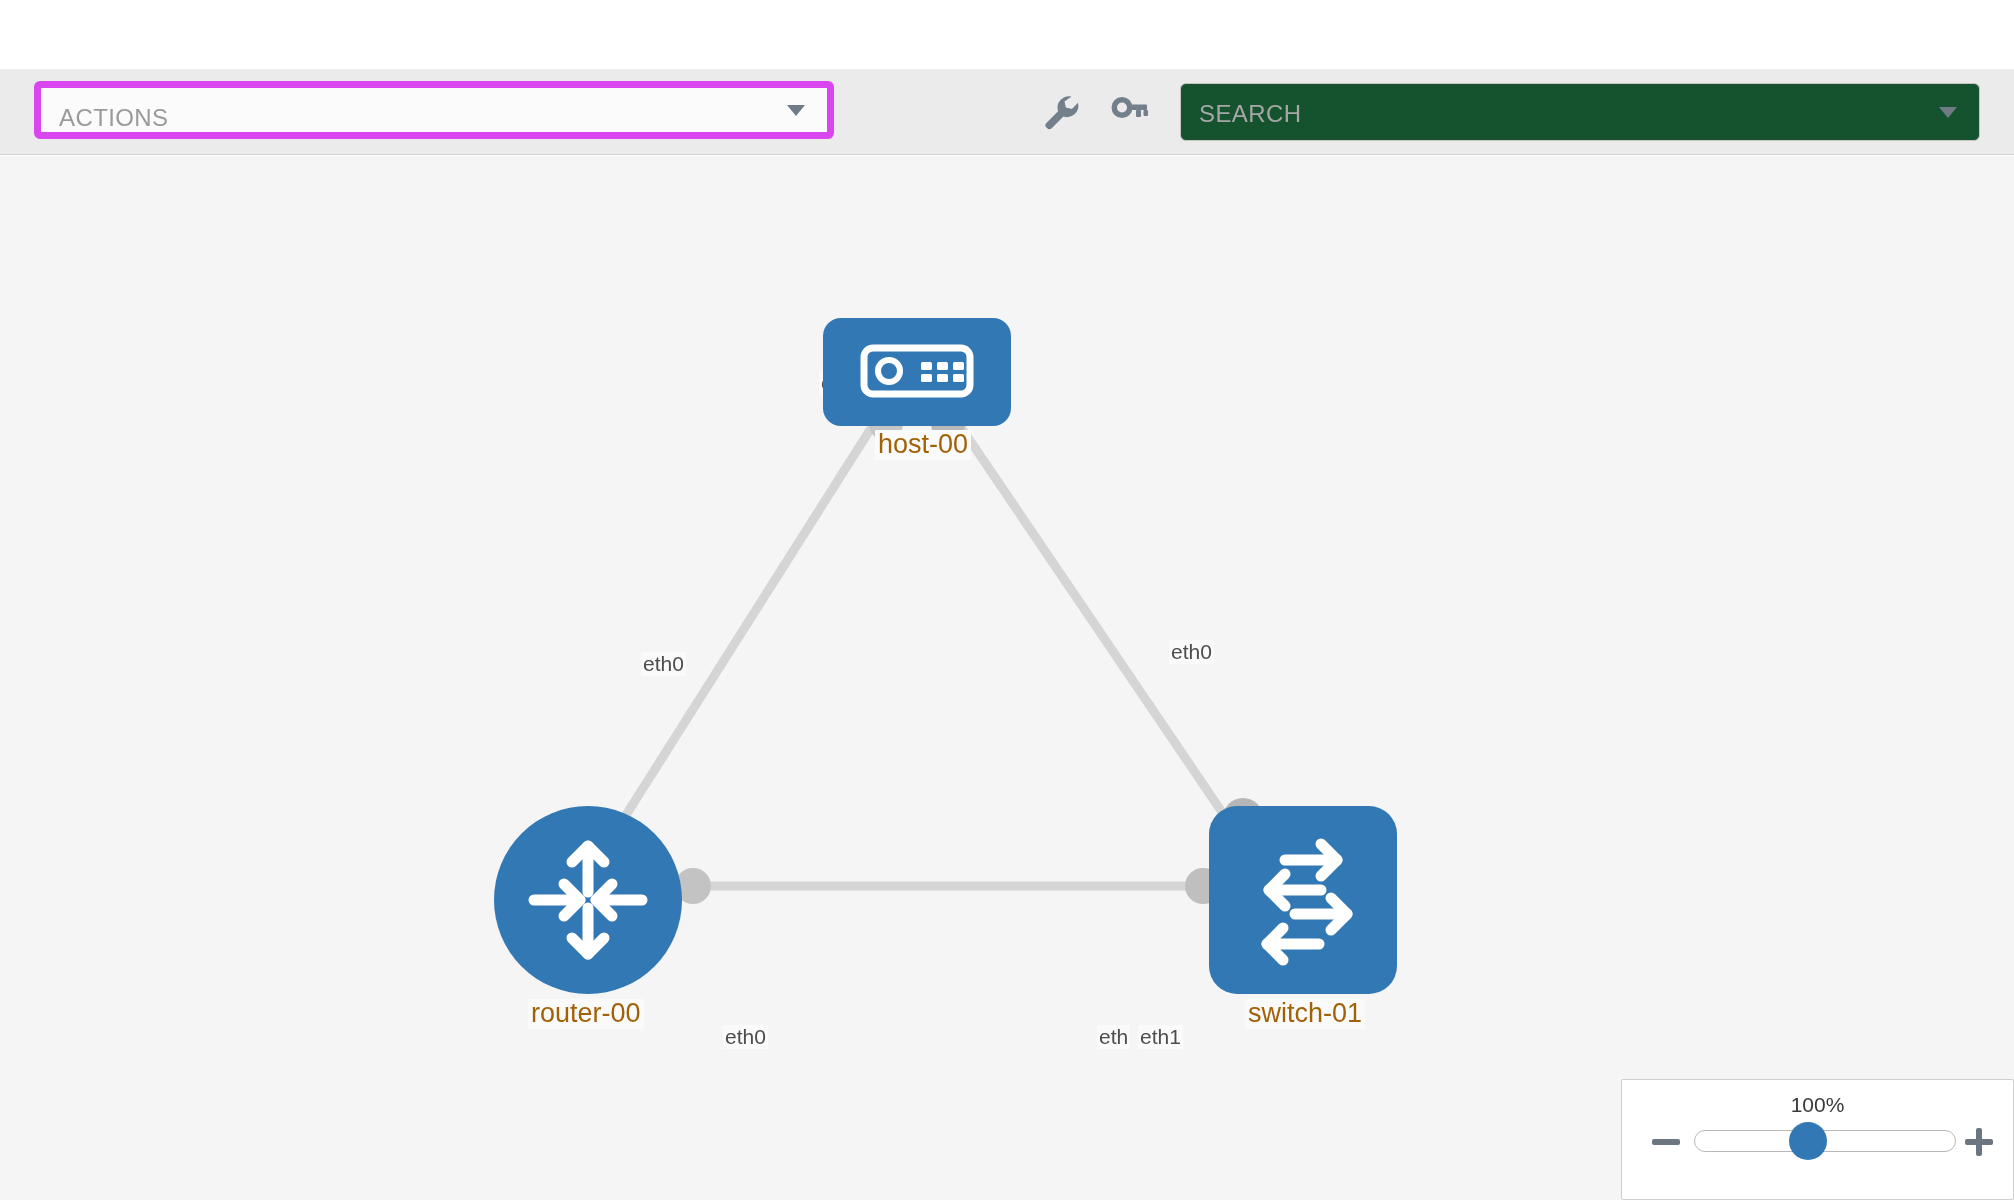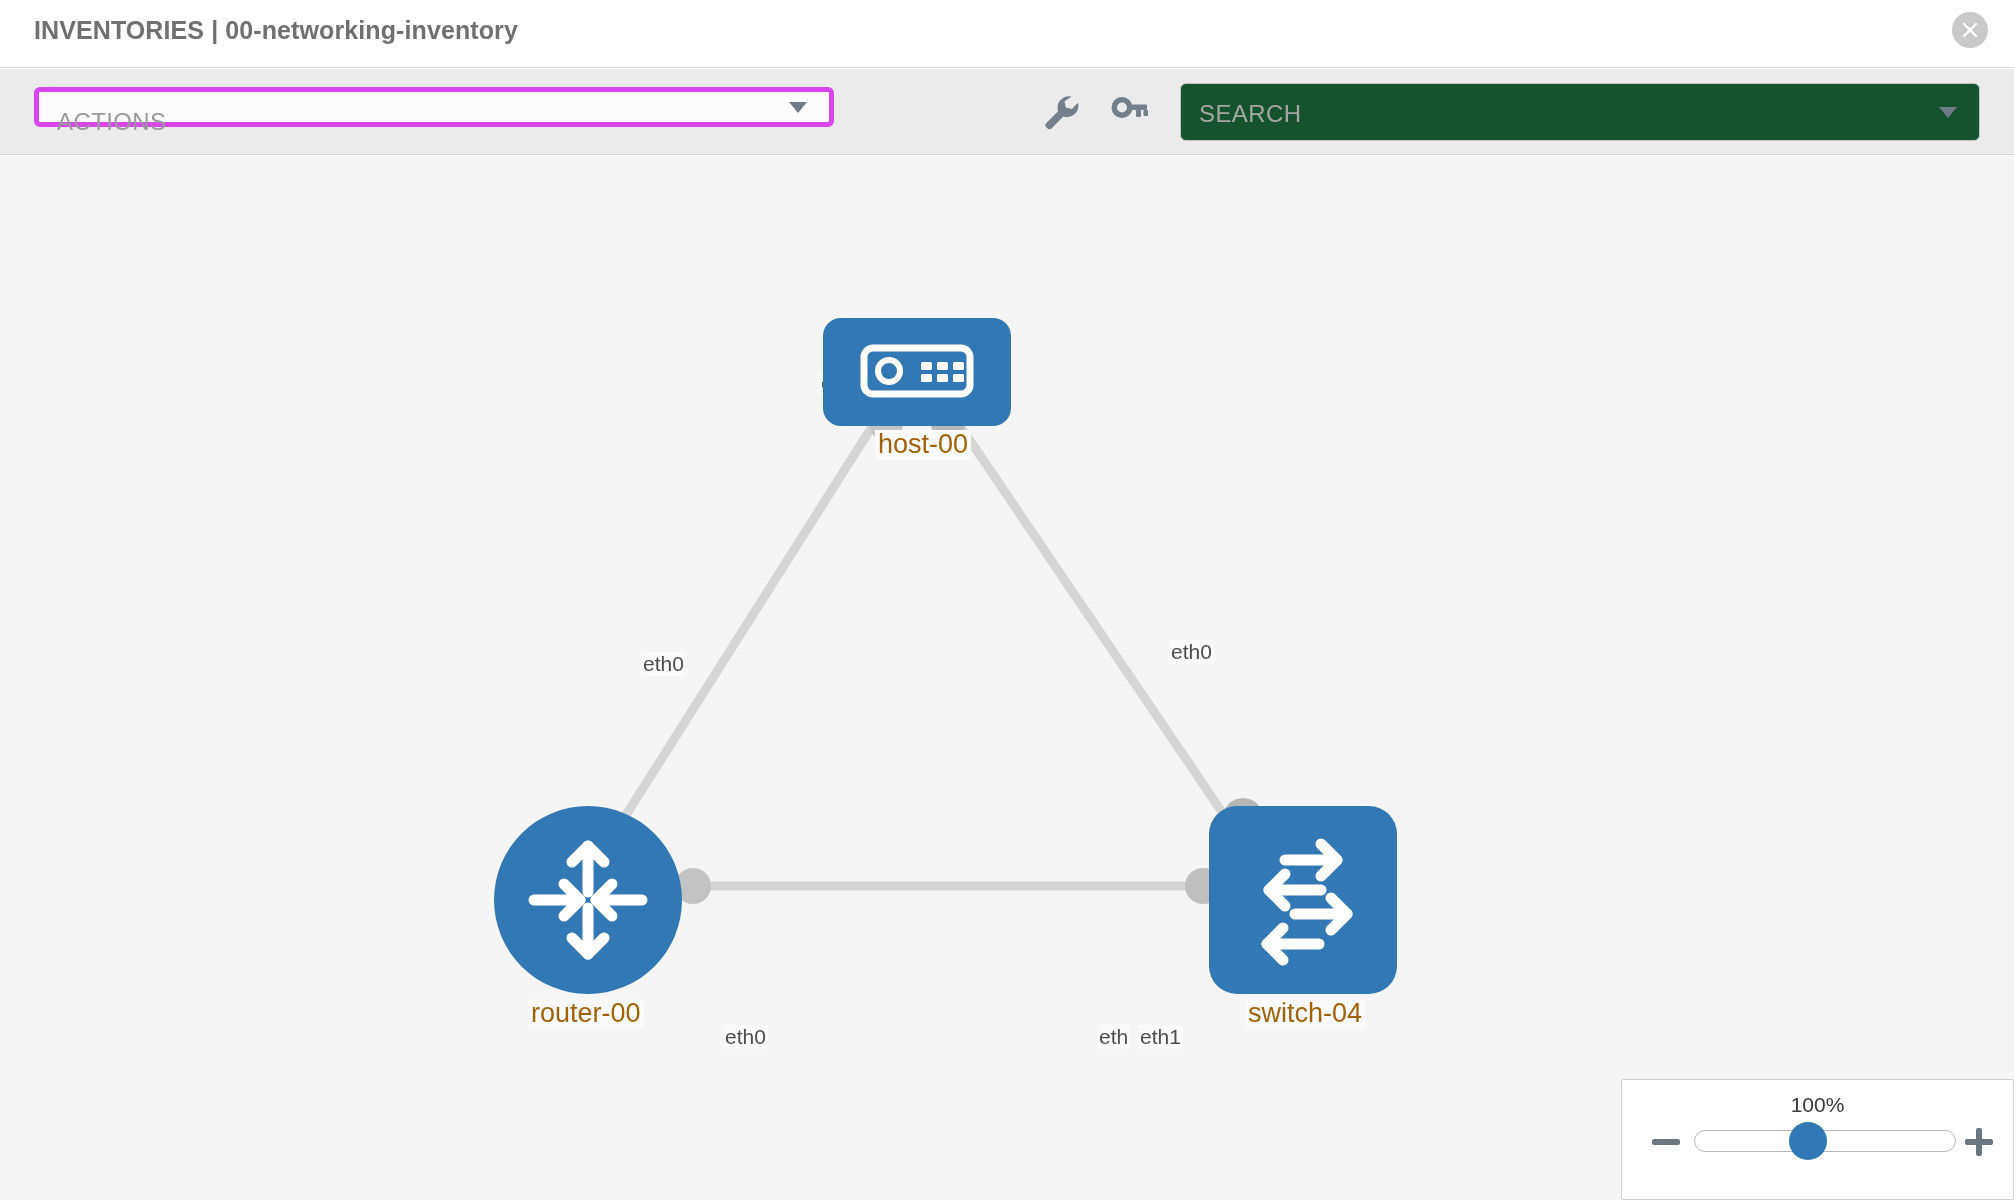--- a/index.html
+++ b/index.html
@@ -53,25 +53,25 @@
     position: absolute;
     top: 69px; left: 0;
     width: 2014px;
     height: 86px;
     background: #ebebeb;
     border-bottom: 1px solid #d2d2d2;
   }
   .actions-select {
     position: absolute;
     left: 34px;
-    top: 18px;
+    top: 12px;
     width: 800px;
-    height: 40px;
+    height: 58px;
     background: #fbfbfb;
-    border: 5px solid #d946ef;
+    border: 7px solid #d946ef;
     border-radius: 6px;
     cursor: pointer;
   }
   .actions-label {
     position: absolute;
     left: 18px;
     top: 16px;
     font-size: 24px;
     color: #9a9a9a;
     letter-spacing: 0.4px;
@@ -252,28 +252,20 @@
     border-radius: 50%;
     background: #3278b4;
     cursor: grab;
   }
 </style>
 </head>
 <body>
 
 <div id="app">
 
-  <div class="header">
-    <div class="header-title">INVENTORIES | 00-networking-inventory</div>
-    <div class="close-btn">
-      <svg width="36" height="36" viewBox="0 0 36 36" aria-hidden="true">
-        <path d="M12 10.5 L18 16.2 L24 10.5 L25.5 12 L19.8 18 L25.5 24 L24 25.5 L18 19.8 L12 25.5 L10.5 24 L16.2 18 L10.5 12 Z" fill="#ffffff"></path>
-      </svg>
-    </div>
-  </div>
 
   <div class="toolbar">
 
     <div class="actions-select">
       <span class="actions-label">ACTIONS</span>
       <span class="caret"></span>
     </div>
 
     <div class="tool-icon wrench">
       <svg width="44" height="42" viewBox="0 0 44 42" aria-hidden="true">
@@ -375,21 +367,21 @@
             <polyline points="76,68 60,84 76,100"></polyline>
 
             <line x1="86" y1="108" x2="138" y2="108"></line>
             <polyline points="122,92 138,108 122,124"></polyline>
 
             <line x1="110" y1="138" x2="58" y2="138"></line>
             <polyline points="74,122 58,138 74,154"></polyline>
           </g>
         </svg>
       </div>
-      <div class="node-label">switch-04</div>
+      <div class="node-label">switch-01</div>
     </div>
 
   </div>
 
   <div class="zoom-panel">
     <div class="zoom-value">100%</div>
     <div class="zoom-minus"></div>
     <div class="zoom-track">
       <div class="zoom-thumb"></div>
     </div>

